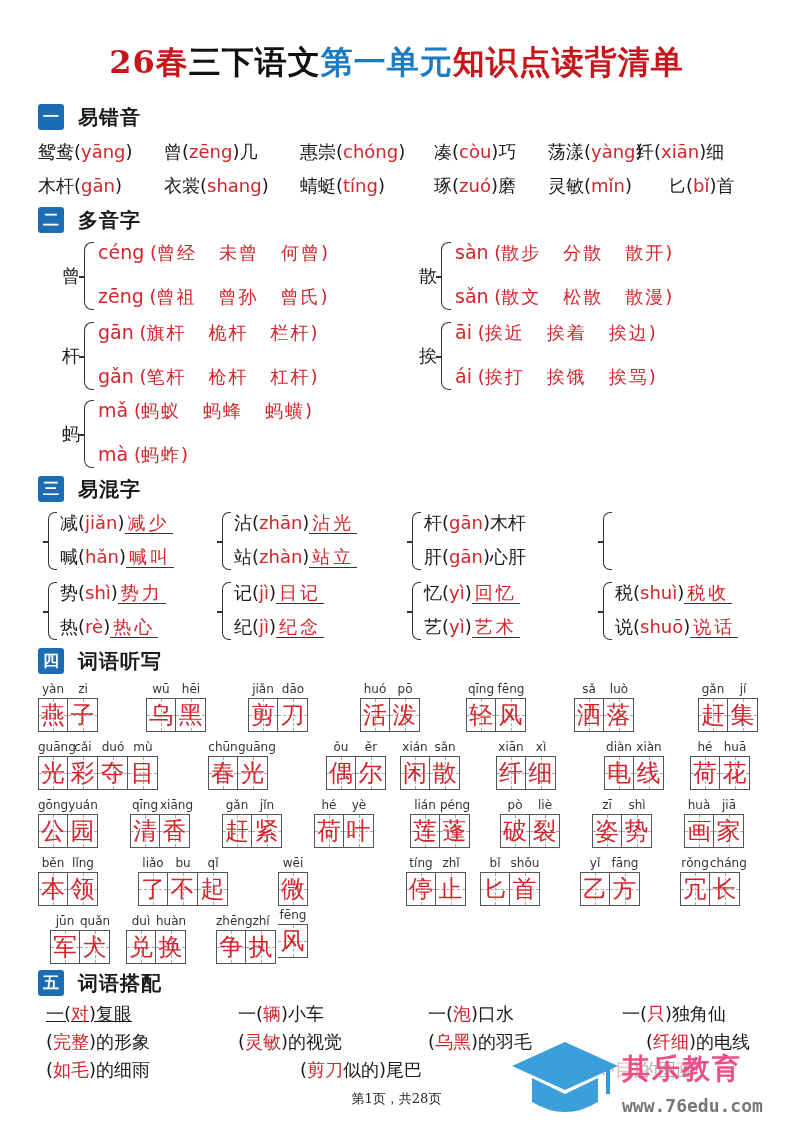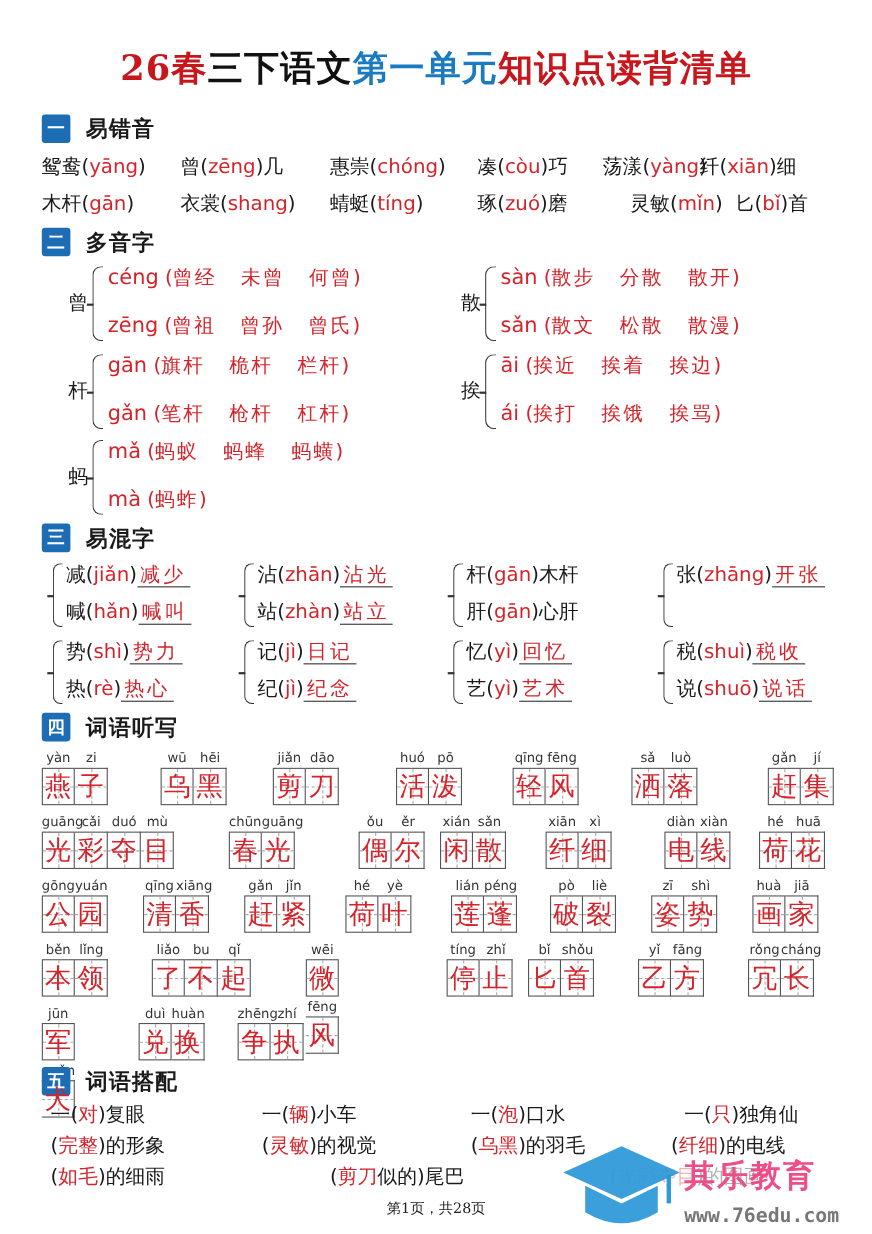--- a/index.html
+++ b/index.html
@@ -79,21 +79,21 @@
       <span class="s1item" style="left: 262px;"><span>惠崇(</span><span class="red">chóng</span><span>)</span></span>
       <span class="s1item" style="left: 396px;"><span>凑(</span><span class="red">còu</span><span>)巧</span></span>
       <span class="s1item" style="left: 510px;"><span>荡漾(</span><span class="red">yàng</span><span>)</span></span>
       <span class="s1item" style="left: 598px; text-align: right;"><span>纤(</span><span class="red">xiān</span><span>)细</span></span>
     </div>
     <div class="s1row" style="top: 172px;">
       <span class="s1item" style="left: 0px;"><span>木杆(</span><span class="red">gān</span><span>)</span></span>
       <span class="s1item" style="left: 126px;"><span>衣裳(</span><span class="red">shang</span><span>)</span></span>
       <span class="s1item" style="left: 262px;"><span>蜻蜓(</span><span class="red">tíng</span><span>)</span></span>
       <span class="s1item" style="left: 396px;"><span>琢(</span><span class="red">zuó</span><span>)磨</span></span>
-      <span class="s1item" style="left: 510px; margin-left: 25px;"><span>灵敏(</span><span class="red">mǐn</span><span>)</span></span>
+      <span class="s1item" style="left: 510px;"><span>灵敏(</span><span class="red">mǐn</span><span>)</span></span>
       <span class="s1item" style="left: 630px;"><span>匕(</span><span class="red">bǐ</span><span>)首</span></span>
     </div>
   </div>
 
 <div class="sec-head" style="top:207px">
   <div class="sec-num">二</div>
   <div class="sec-title">多音字</div>
 </div>
 <div id="s2">
     <div class="poly-char" style="left: 62px; top: 264px;">曾</div>
@@ -133,21 +133,20 @@
       <div><span>沾</span><span>(</span><span class="red">zhān</span><span>)</span><span class="u">沾光</span></div>
       <div><span>站</span><span>(</span><span class="red">zhàn</span><span>)</span><span class="u">站立</span></div>
     </div>
     <div class="conf" style="left: 424px; top: 506px;">
       <div class="bracel"></div>
       <div><span>杆</span><span>(</span><span class="red">gān</span><span>)</span><span>木杆</span></div>
       <div><span>肝</span><span>(</span><span class="red">gān</span><span>)</span><span>心肝</span></div>
     </div>
     <div class="conf" style="left: 615px; top: 506px;">
       <div class="bracel"></div>
-      <div><span>张</span><span>(</span><span class="red">zhāng</span><span>)</span><span class="u">开张</span></div>
     </div>
     <div class="conf" style="left: 60px; top: 576px;">
       <div class="bracel"></div>
       <div><span>势</span><span>(</span><span class="red">shì</span><span>)</span><span class="u">势力</span></div>
       <div><span>热</span><span>(</span><span class="red">rè</span><span>)</span><span class="u">热心</span></div>
     </div>
     <div class="conf" style="left: 234px; top: 576px;">
       <div class="bracel"></div>
       <div><span>记</span><span>(</span><span class="red">jì</span><span>)</span><span class="u">日记</span></div>
       <div><span>纪</span><span>(</span><span class="red">jì</span><span>)</span><span class="u">纪念</span></div>
@@ -595,21 +594,21 @@
         </div>
         <div class="cell">
           <div class="pyl">cháng</div>
           <div class="box">
             <span>长</span>
           </div>
         </div>
       </div>
     </div>
     <div class="dict-row" style="top: 912px;">
-      <div class="word" style="left: 0px; flex-direction: column;">
+      <div class="word" style="left: 12px;">
         <div class="cell">
           <div class="pyl">jūn</div>
           <div class="box">
             <span>军</span>
           </div>
         </div>
         <div class="cell">
           <div class="pyl">quǎn</div>
           <div class="box">
             <span>犬</span>
@@ -646,30 +645,30 @@
       </div>
     </div>
   </div>
 
 <div class="sec-head" style="top:970px">
   <div class="sec-num">五</div>
   <div class="sec-title">词语搭配</div>
 </div>
 <div id="s5">
     <div class="col-row" style="top: 1000px;">
-      <span class="col-item" style="left: 0px;"><span>一(</span><span class="red">对</span><span>)复眼</span></span>
+      <span class="col-item" style="left: 0px; text-decoration: underline;"><span>一(</span><span class="red">对</span><span>)复眼</span></span>
       <span class="col-item" style="left: 192px;"><span>一(</span><span class="red">辆</span><span>)小车</span></span>
       <span class="col-item" style="left: 382px;"><span>一(</span><span class="red">泡</span><span>)口水</span></span>
       <span class="col-item" style="left: 576px;"><span>一(</span><span class="red">只</span><span>)独角仙</span></span>
     </div>
     <div class="col-row" style="top: 1028px;">
       <span class="col-item" style="left: 0px;"><span>(</span><span class="red">完整</span><span>)的形象</span></span>
       <span class="col-item" style="left: 192px; text-align: center;"><span>(</span><span class="red">灵敏</span><span>)的视觉</span></span>
       <span class="col-item" style="left: 382px;"><span>(</span><span class="red">乌黑</span><span>)的羽毛</span></span>
-      <span class="col-item" style="left: 564px;"><span>(</span><span class="red">纤细</span><span>)的电线</span></span>
+      <span class="col-item" style="left: 600px;"><span>(</span><span class="red">纤细</span><span>)的电线</span></span>
     </div>
     <div class="col-row" style="top: 1056px;">
       <span class="col-item" style="left: 0px;"><span>(</span><span class="red">如毛</span><span>)的细雨</span></span>
       <span class="col-item" style="left: 254px;"><span>(</span><span class="red">剪刀</span><span>似的)尾巴</span></span>
       <span class="col-item" style="left: 508px; opacity: 0.35;"><span>(</span><span class="red">光彩夺目</span><span>)的图画</span></span>
     </div>
   </div>
 
 <div class="footer">第1页，共28页</div>
 

